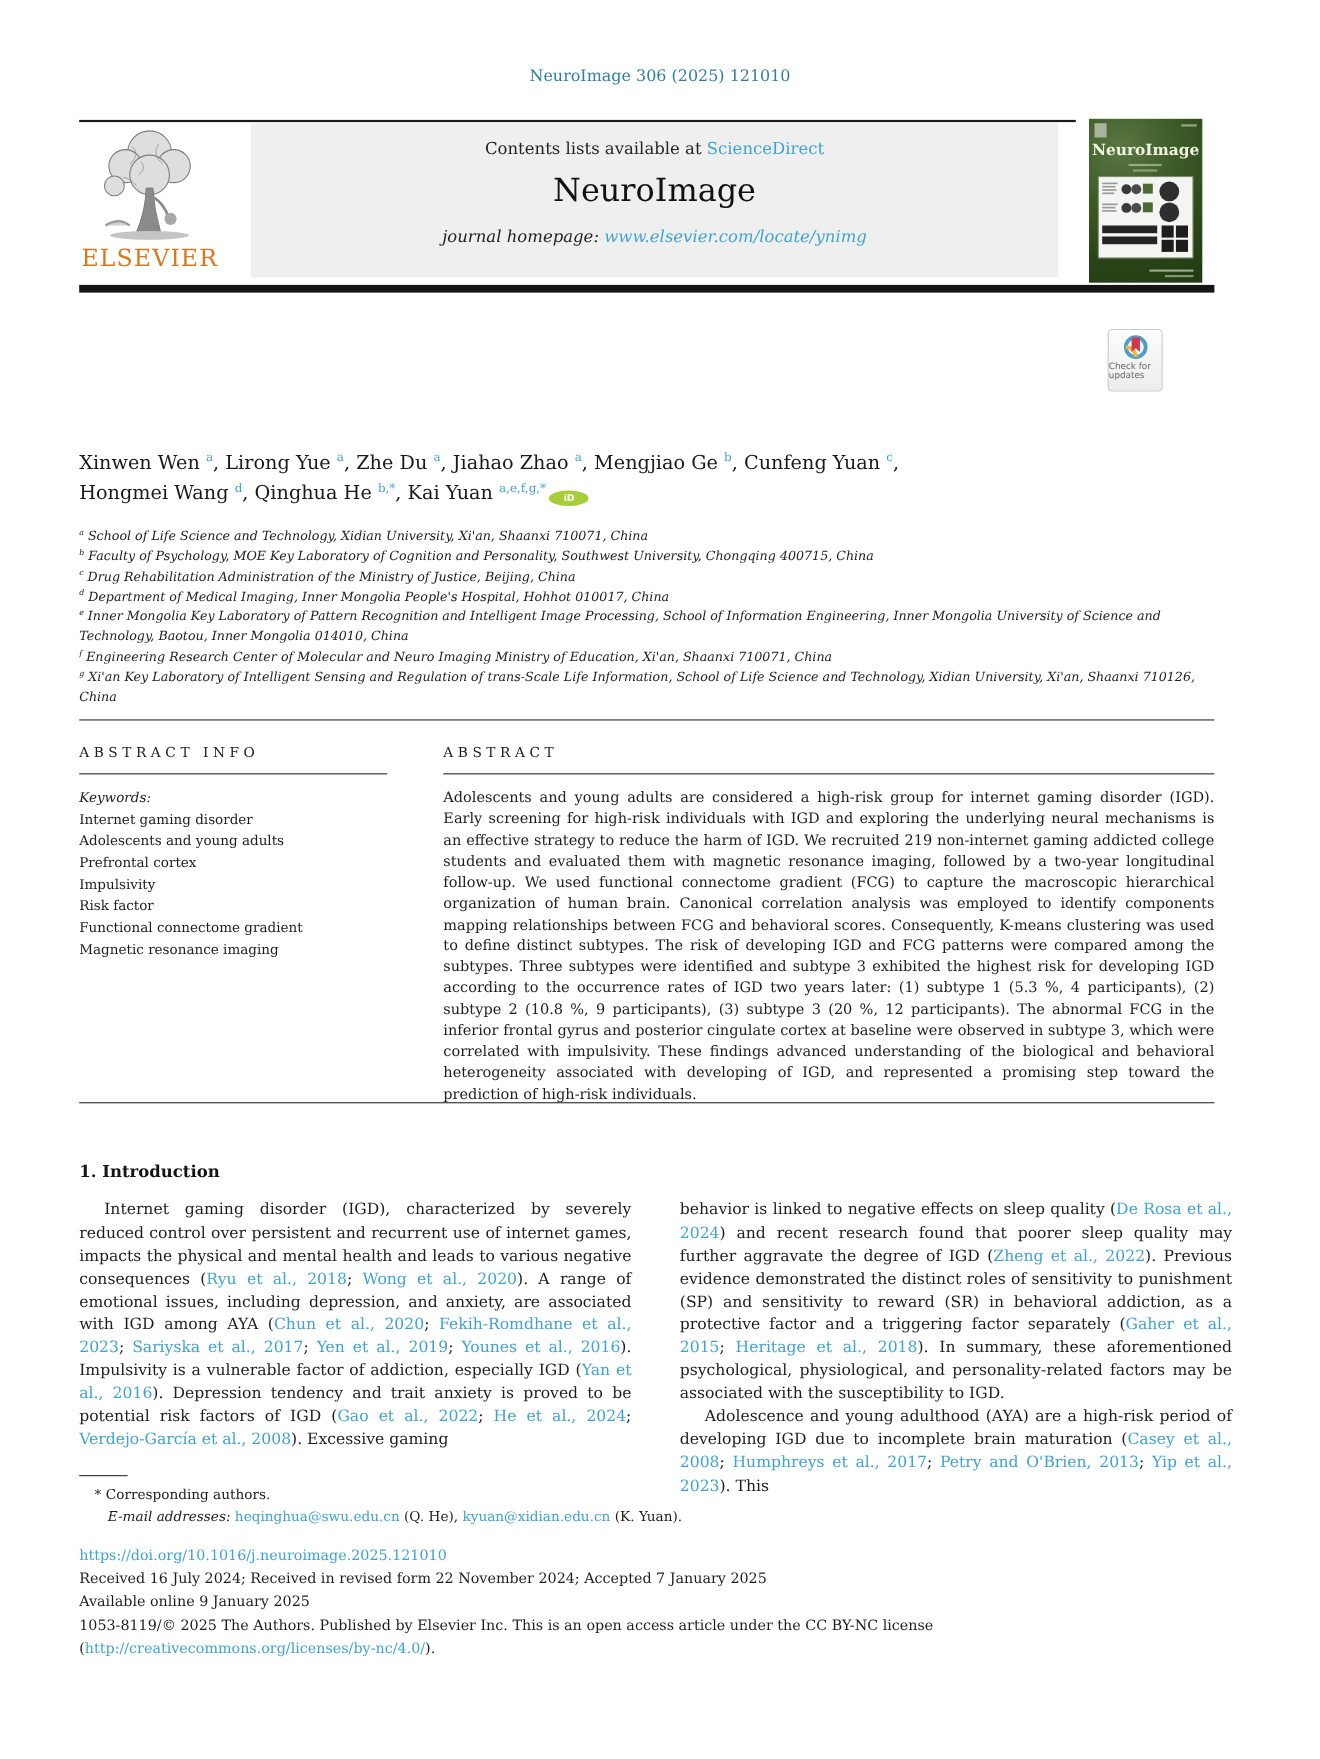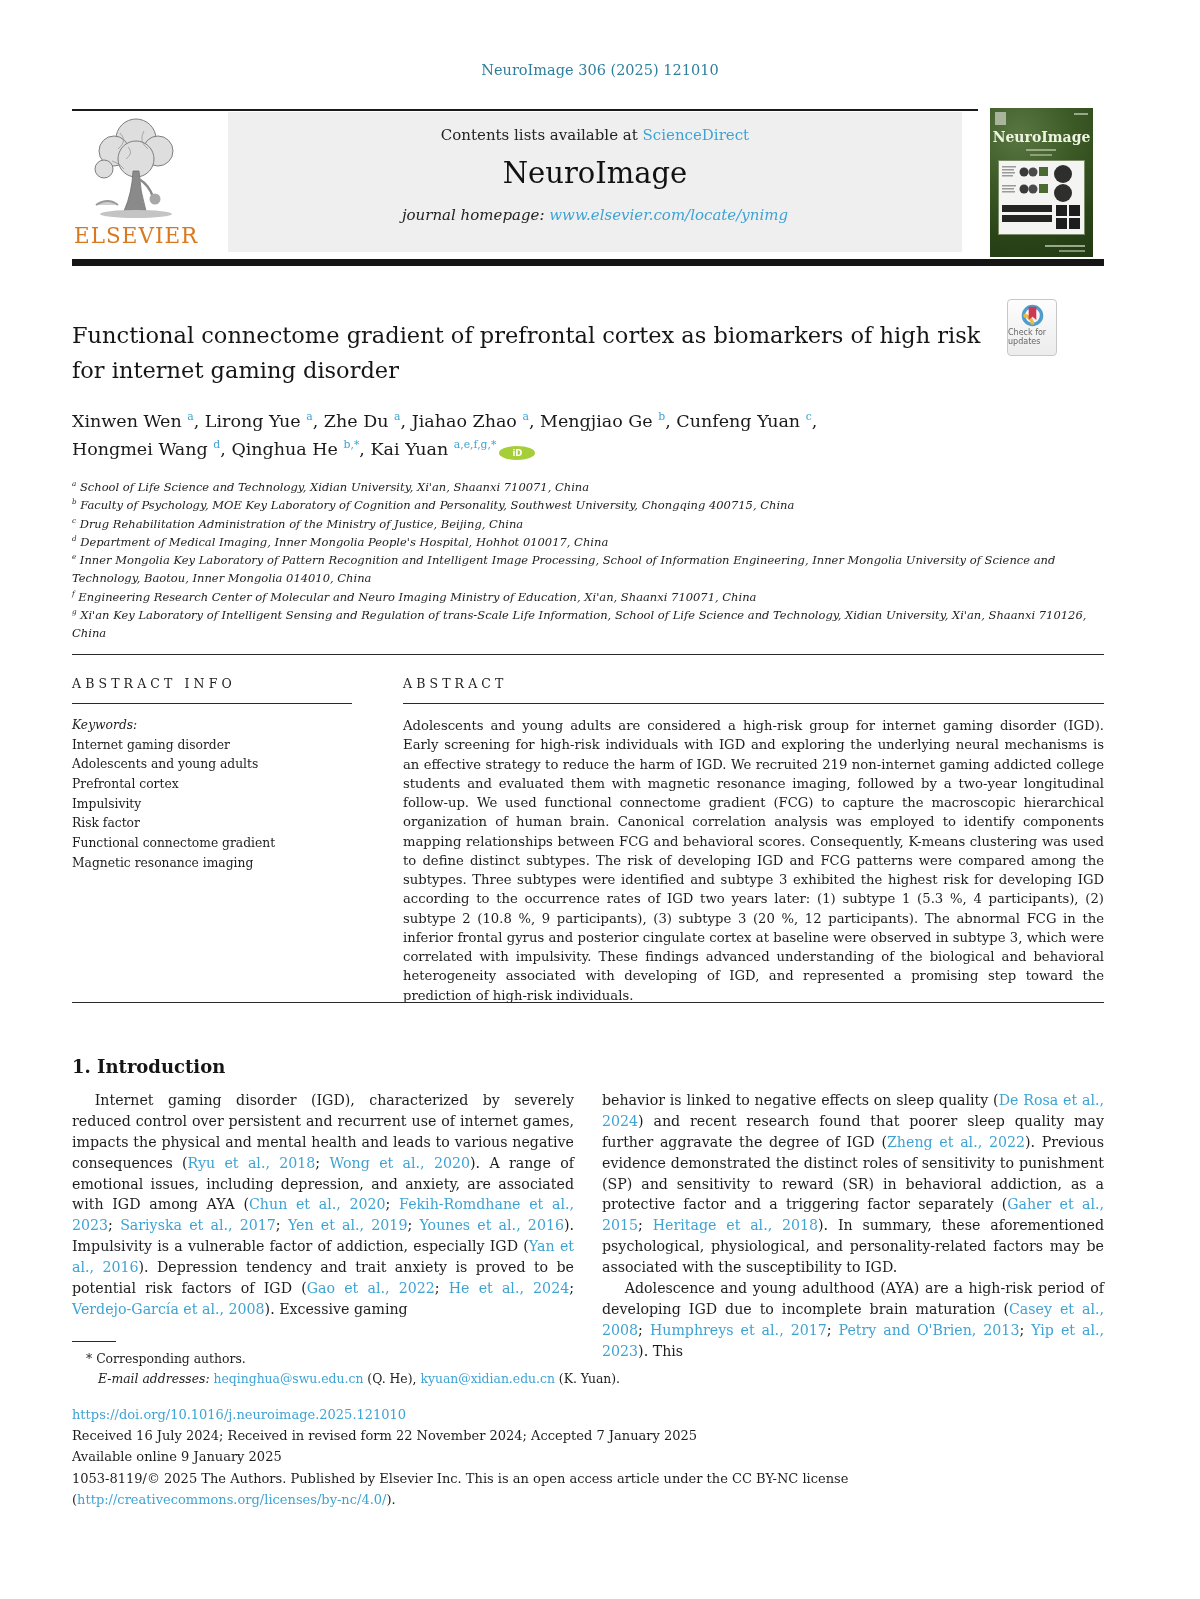--- a/index.html
+++ b/index.html
@@ -63,22 +63,22 @@
   .info-col{width:280px;margin-right:51px;flex:none;}
   .abs-col{flex:1;}
   .sec-head{font-size:12.5px;letter-spacing:0.33em;color:#1d1d1d;padding:10px 0 12px;
             border-bottom:1px solid #2a2a2a;}
   .keywords{padding-top:12px;font-size:12.3px;line-height:1.6;color:#1d1d1d;}
   .kw-label{font-style:italic;}
   .abstract-text{padding-top:12px;font-size:13.2px;line-height:1.46;text-align:justify;color:#1d1d1d;}
   .rule-b{top:1002px;left:72px;width:1032px;height:1.4px;background:#2a2a2a;}
 
   
-  .intro-head{top:1056px;left:72px;font-size:18px;font-weight:bold;color:#151515;}
-  .intro-cols{top:1090px;left:72px;width:1032px;display:flex;gap:28px;}
+  .intro-head{top:1056px;left:72px;font-size:15px;font-weight:bold;color:#151515;}
+  .intro-cols{top:1090px;left:72px;width:1032px;display:flex;gap:44px;}
   .col{width:502px;flex:none;font-size:14.2px;line-height:1.47;text-align:justify;color:#1d1d1d;}
   .col p{margin:0;}
   .indent-first{text-indent:1.6em;}
   .pi{text-indent:1.6em;}
 
   
   .fn-rule{top:1341px;left:72px;width:44px;height:1.4px;background:#2a2a2a;}
   .fn{top:1349px;left:72px;width:1032px;font-size:12.4px;line-height:1.62;color:#1d1d1d;}
   .fn-line1{padding-left:14px;}
   .fn-line2{padding-left:26px;}
@@ -175,21 +175,20 @@
       <circle cx="18" cy="18" r="13" fill="none" stroke="#4e9dcd" stroke-width="5"></circle>
       <path d="M5,18 A13,13 0 0 1 18,31" fill="none" stroke="#efb93f" stroke-width="5"></path>
       <path d="M12.5,5.5 h11 v19 l-5.5,-4.8 -5.5,4.8 z" fill="#cd3a50"></path>
     </svg>
     <div class="badge-text">
       <div>Check for</div>
       <div>updates</div>
     </div>
   </div>
 
-  <h1 class="abs title">Functional connectome gradient of prefrontal cortex as biomarkers of high risk for internet gaming disorder</h1>
 
   <div class="abs authors"><span>Xinwen Wen </span><span class="sup blue">a</span><span>, Lirong Yue </span><span class="sup blue">a</span><span>, Zhe Du </span><span class="sup blue">a</span><span>, Jiahao Zhao </span><span class="sup blue">a</span><span>, Mengjiao Ge </span><span class="sup blue">b</span><span>, Cunfeng Yuan </span><span class="sup blue">c</span><span>,</span><br><span>Hongmei Wang </span><span class="sup blue">d</span><span>, Qinghua He </span><span class="sup blue">b,*</span><span>, Kai Yuan </span><span class="sup blue">a,e,f,g,*</span><span class="orcid">iD</span></div>
 
   <div class="abs affils">
     <div><span class="sup">a</span><span> School of Life Science and Technology, Xidian University, Xi'an, Shaanxi 710071, China</span></div>
     <div><span class="sup">b</span><span> Faculty of Psychology, MOE Key Laboratory of Cognition and Personality, Southwest University, Chongqing 400715, China</span></div>
     <div><span class="sup">c</span><span> Drug Rehabilitation Administration of the Ministry of Justice, Beijing, China</span></div>
     <div><span class="sup">d</span><span> Department of Medical Imaging, Inner Mongolia People's Hospital, Hohhot 010017, China</span></div>
     <div><span class="sup">e</span><span> Inner Mongolia Key Laboratory of Pattern Recognition and Intelligent Image Processing, School of Information Engineering, Inner Mongolia University of Science and Technology, Baotou, Inner Mongolia 014010, China</span></div>
     <div><span class="sup">f</span><span> Engineering Research Center of Molecular and Neuro Imaging Ministry of Education, Xi'an, Shaanxi 710071, China</span></div>

